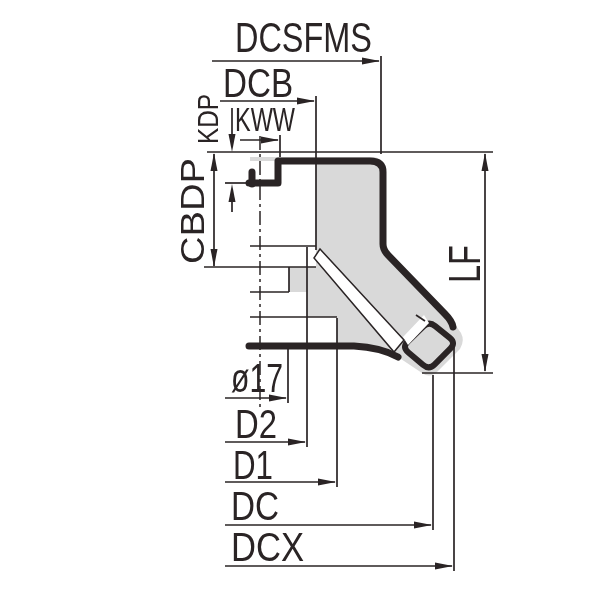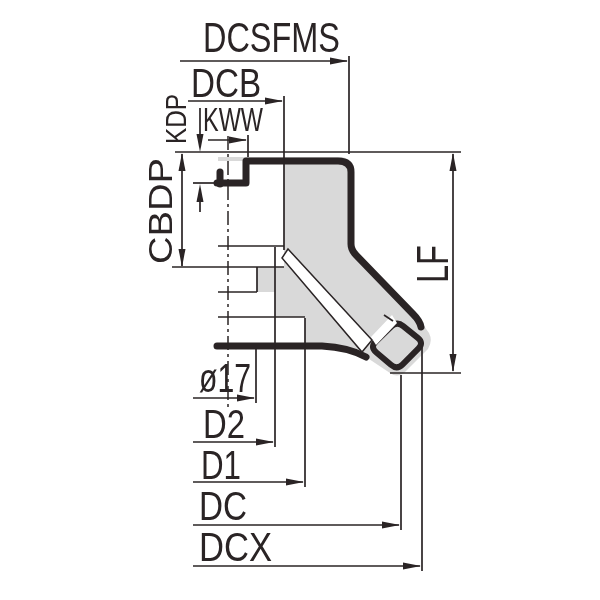--- a/index.html
+++ b/index.html
@@ -1,16 +1,16 @@
 <!DOCTYPE html>
 <html><head>
 <meta charset="utf-8">
 <style>
   html,body{margin:0;padding:0;background:#ffffff;}
-  #stage{position:relative;width:544px;height:600px;background:#ffffff;overflow:hidden;}
+  #stage{position:relative;width:544px;height:600px;background:#ffffff;overflow:hidden;margin-left:32px;}
   svg{display:block;}
   text{font-family:"Liberation Sans","DejaVu Sans",sans-serif;fill:#2a2425;}
   .thin{stroke:#2a2425;stroke-width:1.7;fill:none;}
   .thick{stroke:#2a2425;stroke-width:7;fill:none;stroke-linecap:round;stroke-linejoin:round;}
   .arrow{fill:#2a2425;stroke:none;}
   .center{stroke:#2a2425;stroke-width:1.5;fill:none;stroke-dasharray:14 4 3 4;}
 </style>
 </head>
 <body>
 

